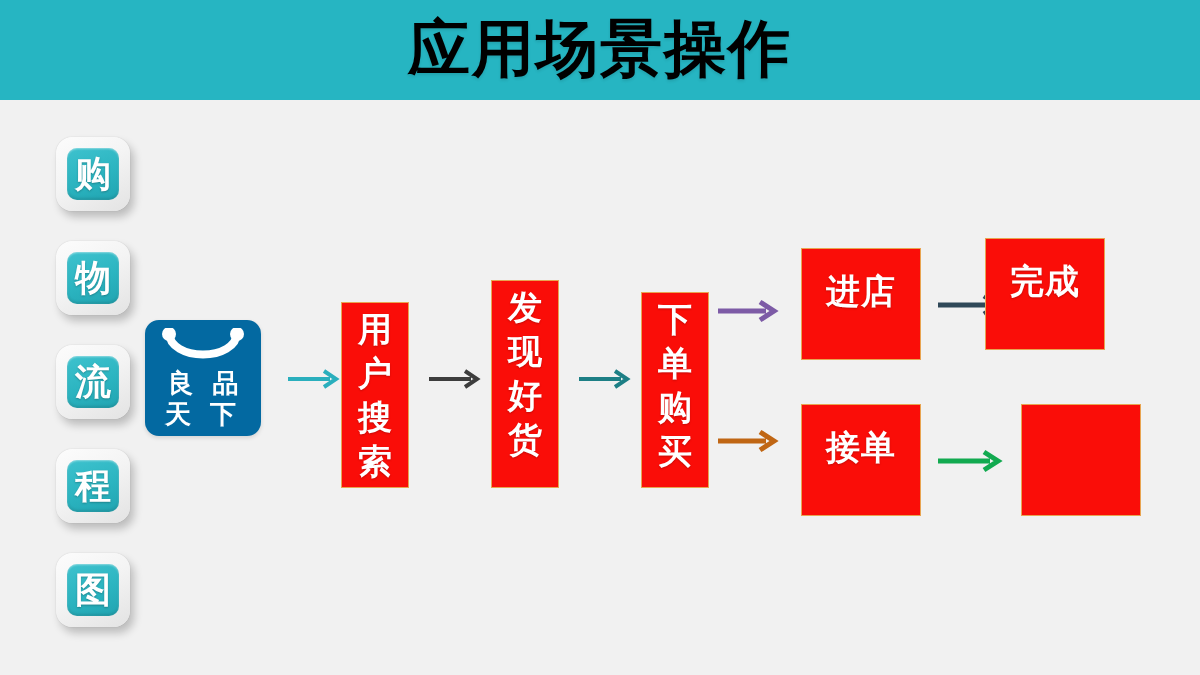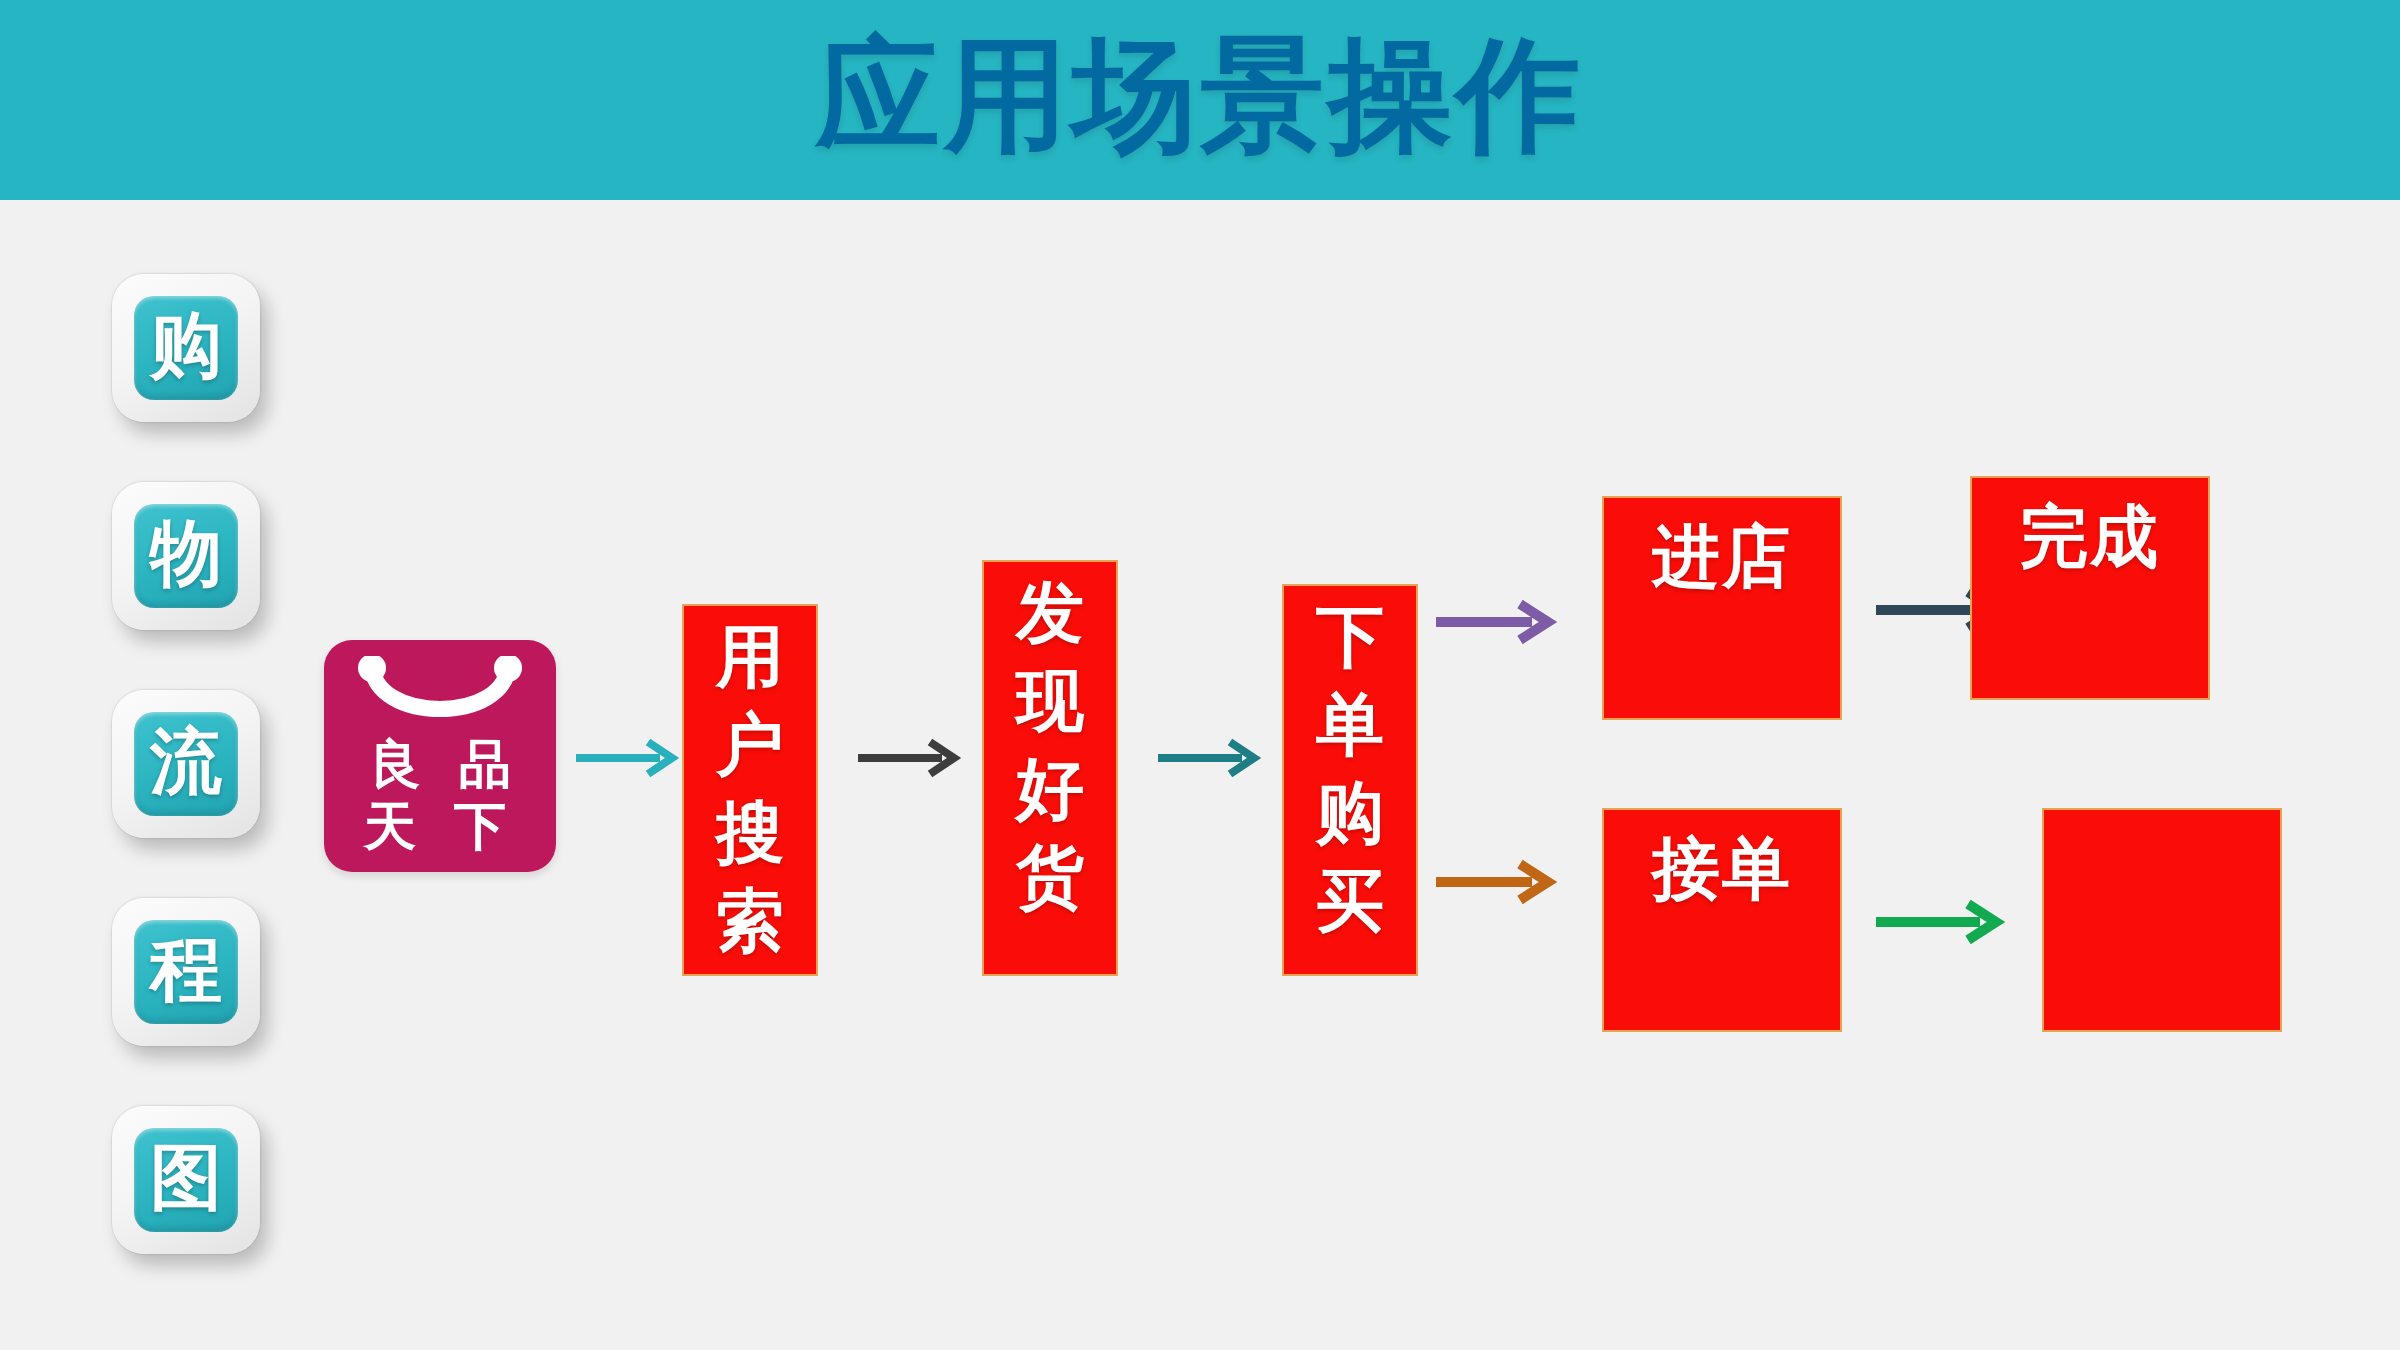--- a/index.html
+++ b/index.html
@@ -32,27 +32,26 @@
     background: #26b5c2;
   }
   #header-title {
     position: absolute;
     left: 0;
     top: 0;
     width: 1200px;
     height: 100px;
     line-height: 98px;
     text-align: center;
-    color: #0369a1;
+    color: #000000;
     font-size: 62px;
     font-weight: bold;
     letter-spacing: 2px;
     white-space: nowrap;
     text-shadow: 0 2px 3px rgba(0,0,0,0.10);
-    font-family: Liberation Serif, serif;
   }
 
   
   #sidebar {
     position: absolute;
     left: 56px;
     top: 137px;
   }
   .tile {
     position: relative;
@@ -84,26 +83,26 @@
     text-align: center;
     color: #ffffff;
     font-size: 36px;
     font-weight: bold;
     text-shadow: 0 1px 2px rgba(0,0,0,0.25);
   }
 
   
   #brand-logo {
     position: absolute;
-    left: 162px;
+    left: 145px;
     top: 320px;
     width: 116px;
     height: 116px;
     border-radius: 14px;
-    background: #be185d;
+    background: #0369a1;
     box-shadow: 0 2px 4px rgba(0,0,0,0.12);
   }
   #brand-bag-icon {
     position: absolute;
     left: 14px;
     top: 8px;
     width: 88px;
     height: 42px;
   }
   #brand-text {
@@ -139,21 +138,21 @@
   }
   .box-vertical .ch {
     display: block;
   }
   .box-grid {
     width: 120px;
     height: 112px;
     font-size: 34px;
     line-height: 48px;
     text-align: center;
-    padding-top: 6px;
+    padding-top: 18px;
     letter-spacing: 1px;
   }
   .box-grid .row {
     display: block;
   }
 
   #box-user-search  { left: 341px; top: 302px; height: 186px; }
   #box-find-goods   { left: 491px; top: 280px; height: 208px; }
   #box-place-order  { left: 641px; top: 292px; height: 196px; }
   #box-store-visit  { left: 801px; top: 248px; }

